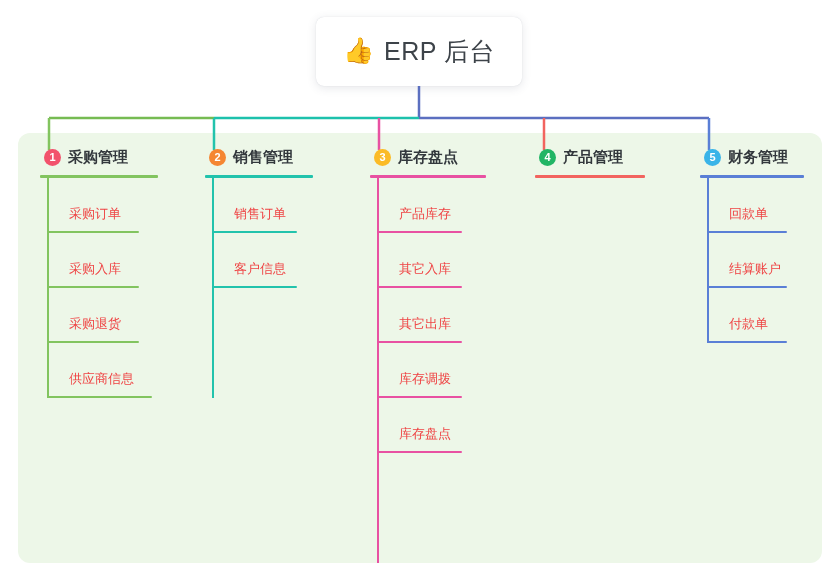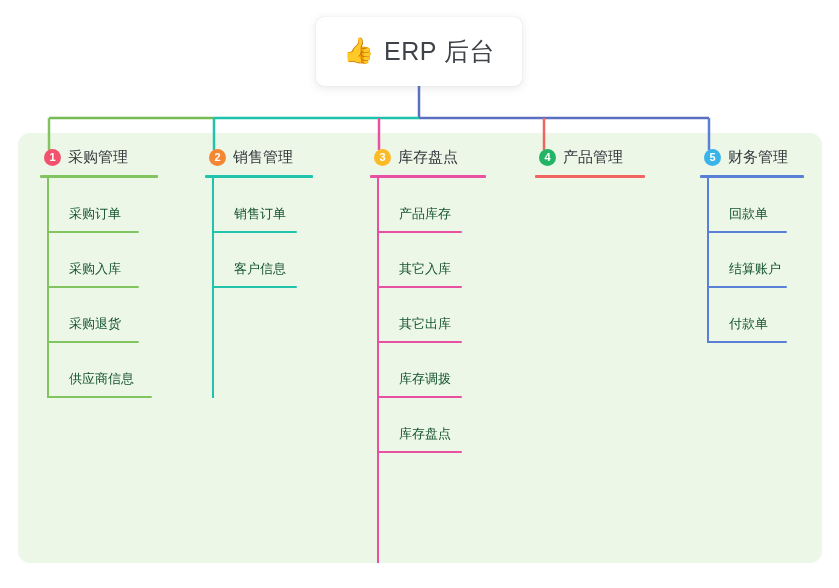--- a/index.html
+++ b/index.html
@@ -88,21 +88,21 @@
     color: #ffffff;
     font-size: 11px;
     line-height: 17px;
     text-align: center;
     font-weight: 600;
     flex: 0 0 auto;
   }
   .col-title {
     font-size: 15px;
     color: #33383d;
-    font-weight: 400;
+    font-weight: 700;
   }
   .head-rule {
     height: 3px;
     border-radius: 1px;
     margin-top: 6px;
   }
 
   
   .items {
     position: relative;
@@ -118,21 +118,21 @@
   .item {
     position: relative;
     height: 55px;
     box-sizing: border-box;
   }
   .item .label {
     position: absolute;
     left: 22px;
     bottom: 10px;
     font-size: 13px;
-    color: #14532d;
+    color: #ef4444;
     white-space: nowrap;
   }
   .item .rule {
     position: absolute;
     left: 0;
     bottom: 0;
     height: 2px;
     border-radius: 1px;
   }
 </style>

